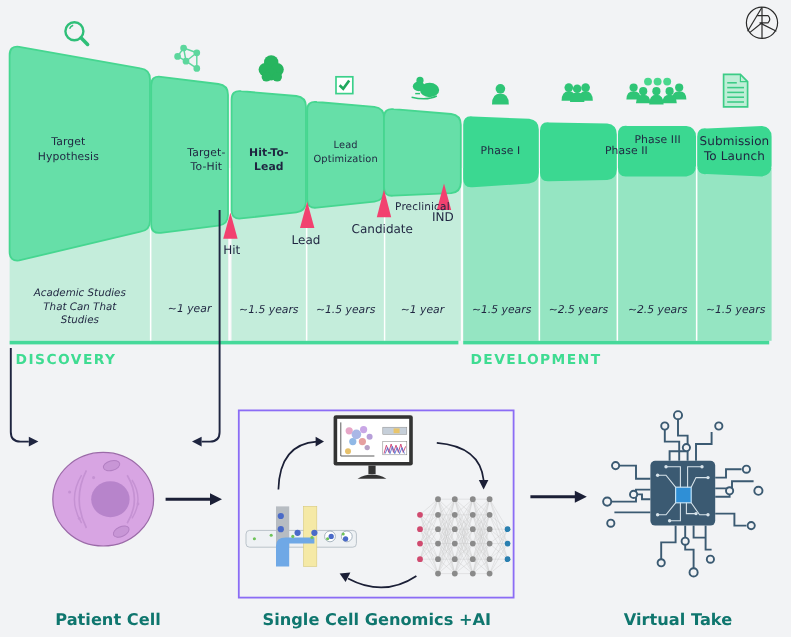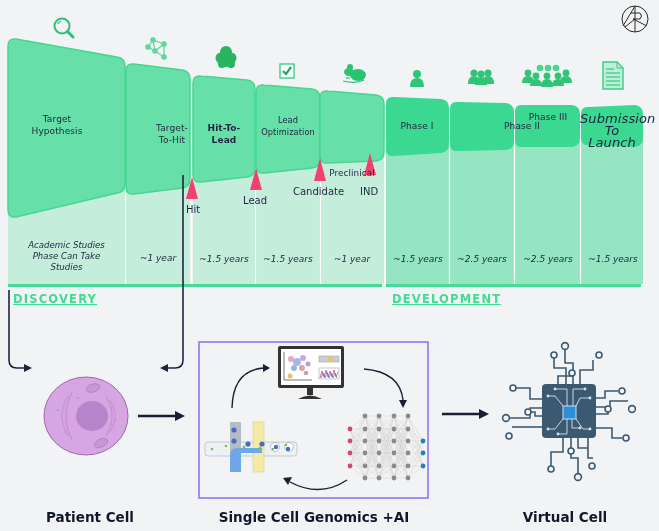--- a/index.html
+++ b/index.html
@@ -3,22 +3,22 @@
 <meta charset="utf-8">
 <style>
   * { margin:0; padding:0; box-sizing:border-box; }
   html, body { width:659px; height:531px; background:#f2f3f5; overflow:hidden; }
   body { position:relative; font-family:"DejaVu Sans", sans-serif; color:#1f2540; }
   #stage { position:absolute; left:0; top:0; width:659px; height:531px; }
   .lbl { position:absolute; text-align:center; font-size:9.5px; line-height:12px; color:#1f2540; letter-spacing:0.1px; }
   .stage-lbl { font-size:9px; line-height:12px; }
   .dur { position:absolute; text-align:center; font-size:9px; line-height:11px; color:#1f2540;font-style:italic; }
   .milestone { position:absolute; font-size:10px; color:#1f2540; }
-  .section-lbl { position:absolute; font-family:"DejaVu Sans", sans-serif; font-weight:bold; font-size:11.5px; letter-spacing:1.2px; color:#3fdc92;text-decoration:underline; }
-  .bottom-lbl { position:absolute; font-family:"DejaVu Sans", sans-serif; font-weight:bold; font-size:13.5px; color:#0f172a; text-align:center; white-space:nowrap; }
+  .section-lbl { position:absolute; font-family:"DejaVu Sans", sans-serif; font-weight:bold; font-size:11.5px; letter-spacing:1.2px; color:#3fdc92; }
+  .bottom-lbl { position:absolute; font-family:"DejaVu Sans", sans-serif; font-weight:bold; font-size:13.5px; color:#0f766e; text-align:center; white-space:nowrap; }
 </style>
 </head>
 <body>
 
 <svg id="stage" width="659" height="531" viewBox="0 0 659 531" xmlns="http://www.w3.org/2000/svg">
 
   <g id="columns">
       <rect x="8" y="140" width="117" height="144" fill="#c4eddb"></rect>
       <rect x="126" y="140" width="64" height="144" fill="#c4eddb"></rect>
       <rect x="193" y="140" width="62" height="144" fill="#c4eddb"></rect>
@@ -499,28 +499,28 @@
     </div>
   <div class="lbl stage-lbl" style="left:386px;top:120px;width:62px;">
       <div>Phase I</div>
     </div>
   <div class="lbl stage-lbl" style="left:451px;top:120px;width:62px;margin-left:40px;">
       <div>Phase II</div>
     </div>
   <div class="lbl stage-lbl" style="left:516px;top:111px;width:64px;">
       <div>Phase III</div>
     </div>
-  <div class="lbl stage-lbl" style="left:580px;top:113px;width:64px;font-size:13px;font-style:italic;">
+  <div class="lbl stage-lbl" style="left:580px;top:113px;width:64px;font-size:10px;">
       <div>Submission</div>
       <div>To Launch</div>
     </div>
 
   <div class="dur" style="left:8px;top:240px;width:117px;font-size:8.6px;">
       <div>Academic Studies</div>
-      <div>Phase Can Take</div>
+      <div>That Can That</div>
       <div>Studies</div>
     </div>
   <div class="dur" style="left:126px;top:253px;width:64px;">
       <div>~1 year</div>
     </div>
   <div class="dur" style="left:193px;top:254px;width:62px;">
       <div>~1.5 years</div>
     </div>
   <div class="dur" style="left:256px;top:254px;width:64px;">
       <div>~1.5 years</div>
@@ -537,21 +537,21 @@
   <div class="dur" style="left:515px;top:254px;width:66px;">
       <div>~2.5 years</div>
     </div>
   <div class="dur" style="left:581px;top:254px;width:64px;">
       <div>~1.5 years</div>
     </div>
 
   <div class="milestone" style="left:186px;top:204px;">Hit</div>
   <div class="milestone" style="left:243px;top:195px;">Lead</div>
   <div class="milestone" style="left:293px;top:186px;">Candidate</div>
-  <div class="milestone" style="left:360px;top:186px;">IND</div>
+  <div class="milestone" style="left:360px;top:176px;">IND</div>
 
   <div class="section-lbl" style="left:13px;top:292px;">DISCOVERY</div>
   <div class="section-lbl" style="left:392px;top:292px;">DEVELOPMENT</div>
 
   <div class="bottom-lbl" style="left:30px;top:509px;width:120px;">Patient Cell</div>
   <div class="bottom-lbl" style="left:203px;top:509px;width:222px;">Single Cell Genomics +AI</div>
-  <div class="bottom-lbl" style="left:505px;top:509px;width:120px;">Virtual Cell</div>
+  <div class="bottom-lbl" style="left:505px;top:509px;width:120px;">Virtual Take</div>
 </div>
 
 </body></html>

